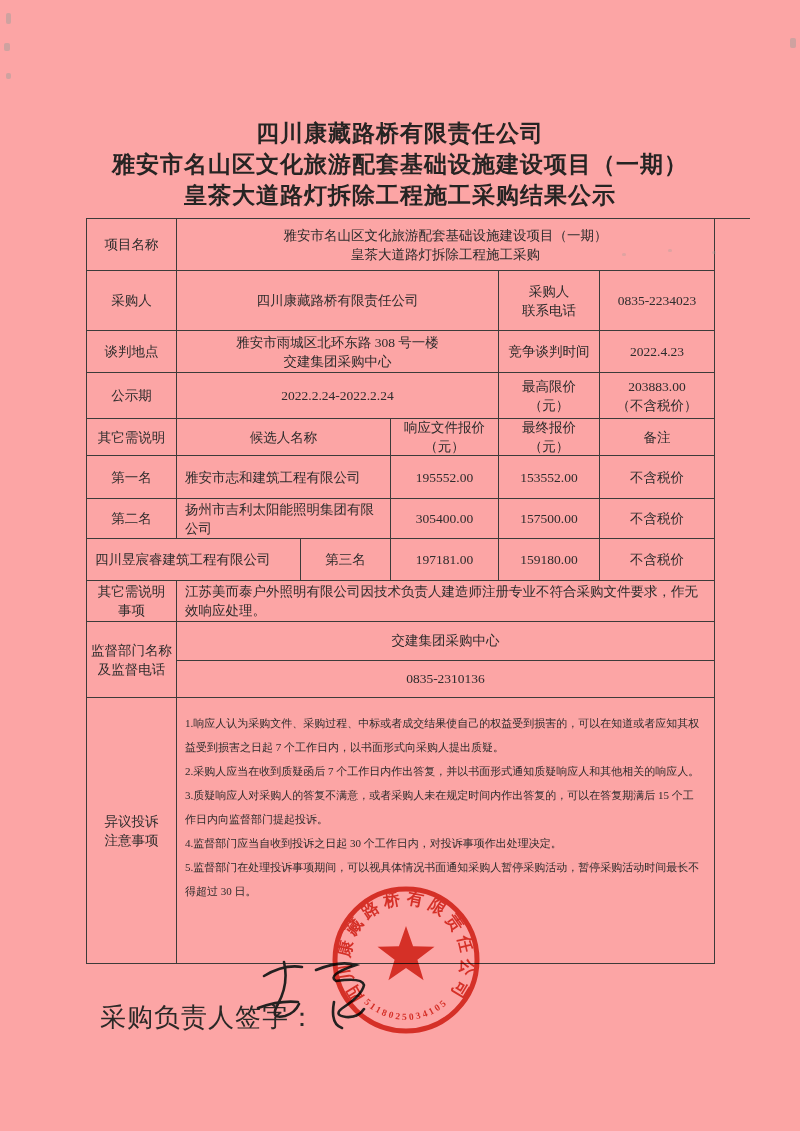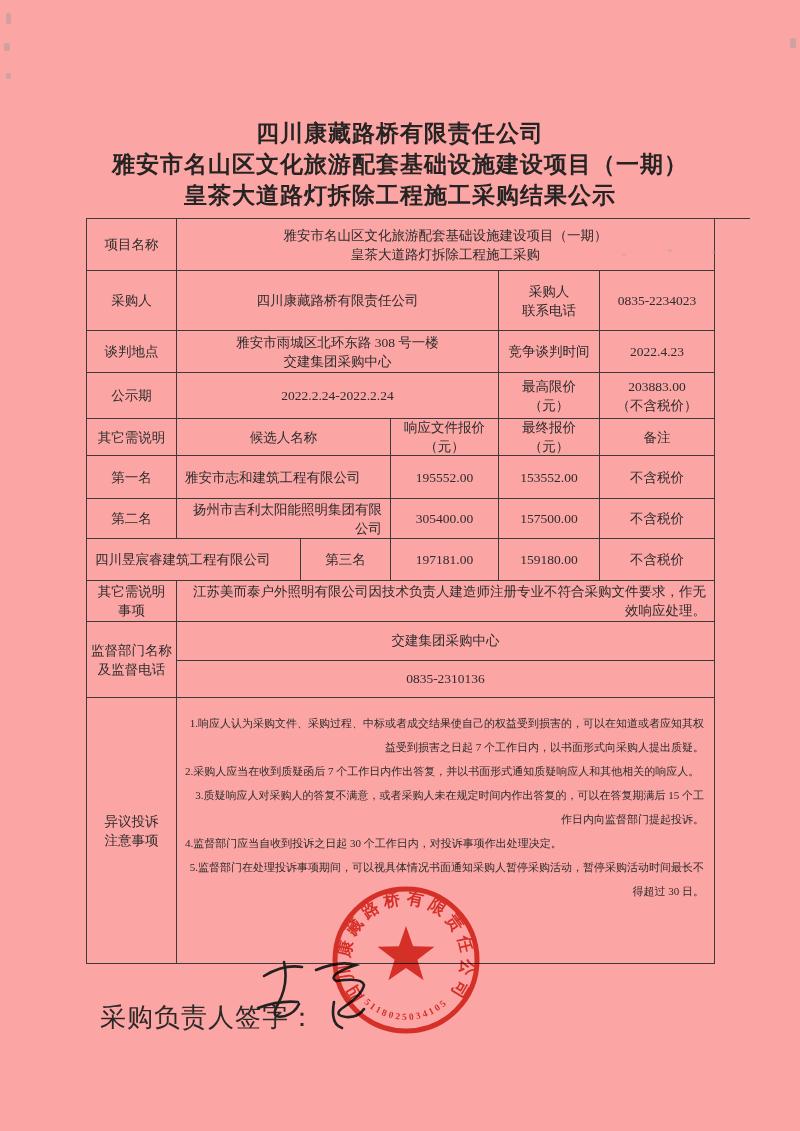--- a/index.html
+++ b/index.html
@@ -14,21 +14,21 @@
   .title-line { font-size:23px; font-weight:bold; line-height:31px; letter-spacing:1px; color:#262423; }
 
   .doc-table { position:absolute; left:86px; top:218px; width:664px;
     border-top:1px solid #3d3b3a; border-left:1px solid #3d3b3a; font-size:13.5px; }
   .trow { display:flex; width:100%; }
   .cell { border-right:1px solid #3d3b3a; border-bottom:1px solid #3d3b3a;
     display:flex; flex-direction:column; align-items:center; justify-content:center;
     text-align:center; line-height:19px; padding:2px 4px; }
   .c1 { width:90px; }  .c2 { width:214px; } .c3 { width:108px; }
   .c4 { width:101px; } .c5 { width:115px; } .c23 { width:322px; } .cwide { width:538px; }
-  .left { align-items:flex-start; text-align:right; padding-left:8px; padding-right:8px; }
+  .left { align-items:flex-start; text-align:left; padding-left:8px; padding-right:8px; }
   .stack { display:flex; flex-direction:column; width:538px; }
   .substack { border-right:1px solid #3d3b3a; border-bottom:1px solid #3d3b3a;
     display:flex; align-items:center; justify-content:center; }
   .objection-text { justify-content:flex-start; padding:13px 10px 8px 8px; line-height:24px; font-size:11px; }
   .objection-text p { margin:0; }
 
   .sign-label { position:absolute; left:100px; top:1000px; font-size:26px; letter-spacing:1px; color:#2b2927; }
   .signature { position:absolute; left:250px; top:944px; }
   .seal { position:absolute; left:330px; top:884px; mix-blend-mode:multiply; opacity:.92; }
 

